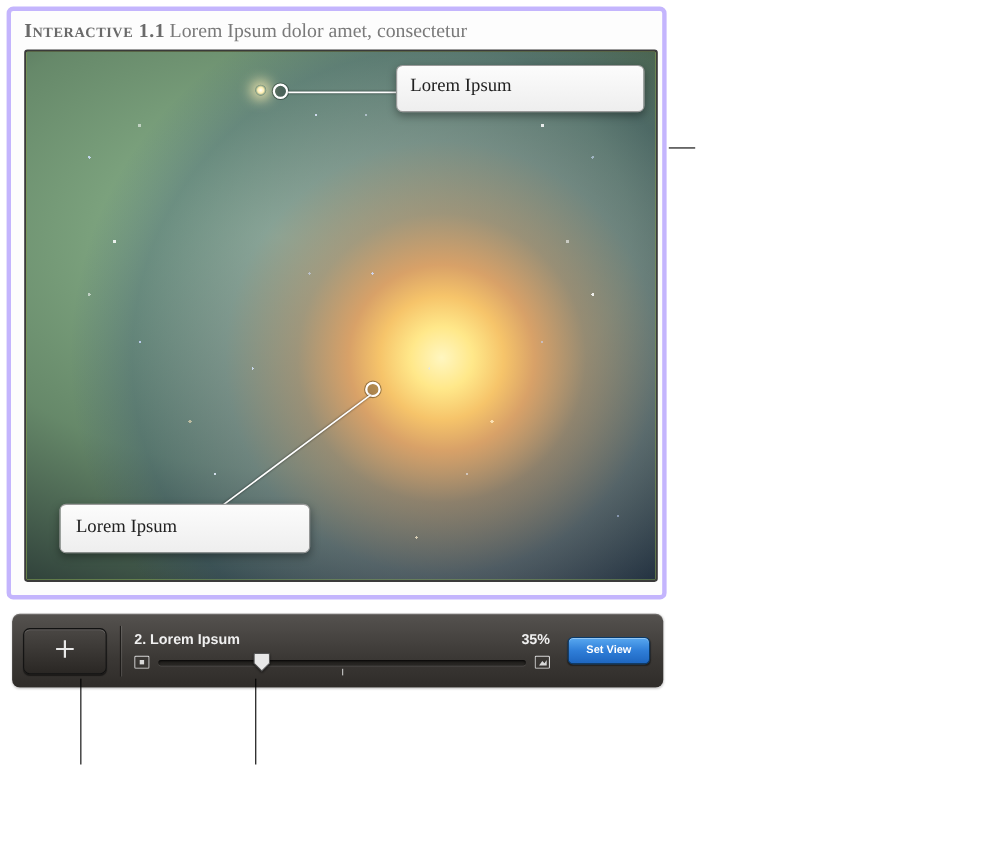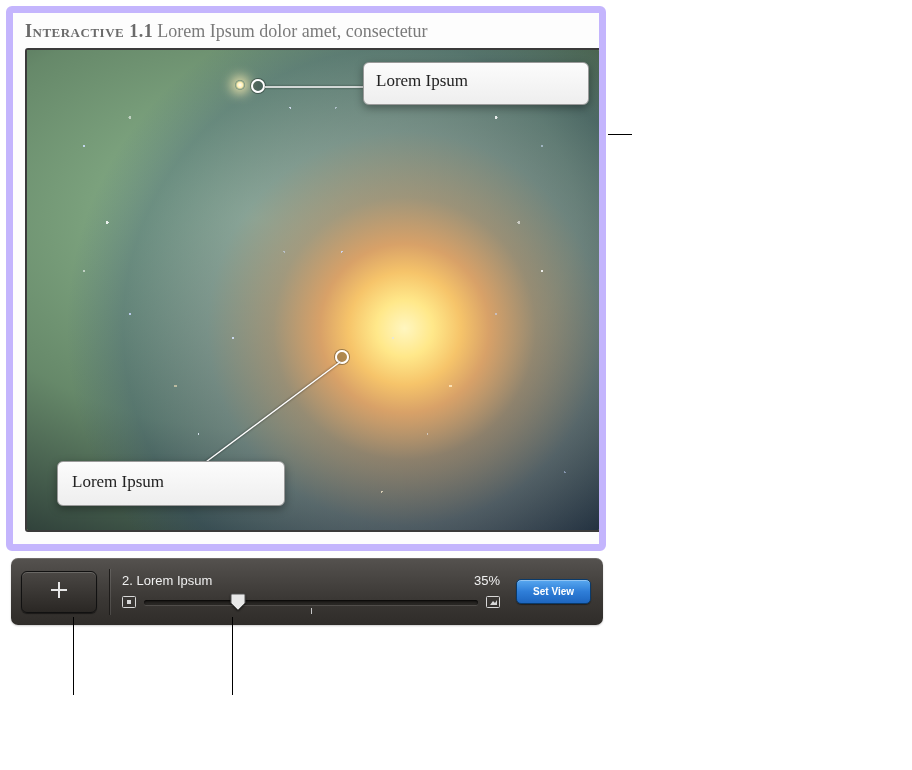--- a/index.html
+++ b/index.html
@@ -8,21 +8,21 @@
       height: 770px;
       font-family: Georgia, serif;
       background: #fff;
       position: relative;
     }
     .panel {
       position: absolute;
       top: 6px;
       left: 6px;
       width: 600px;
-      border: 7px solid #c4b5fd;
+      border: 4px solid #c4b5fd;
       border-radius: 6px;
       background: #fdfdfd;
       overflow: hidden;
     }
     .header {
       padding: 8px 12px 6px 12px;
     }
     .header .label {
       font-variant: small-caps;
       font-weight: bold;
@@ -162,21 +162,21 @@
     .slider-block {
       flex: 1;
       display: flex;
       flex-direction: column;
       gap: 6px;
       padding-right: 10px;
     }
     .slider-header {
       display: flex;
       justify-content: space-between;
-      font-weight: 400;
+      font-weight: 700;
       color: #f0f0f0;
     }
     .slider-row {
       display: flex;
       align-items: center;
       gap: 8px;
     }
     .mini-icon {
       width: 14px; height: 12px;
       display: inline-block;

